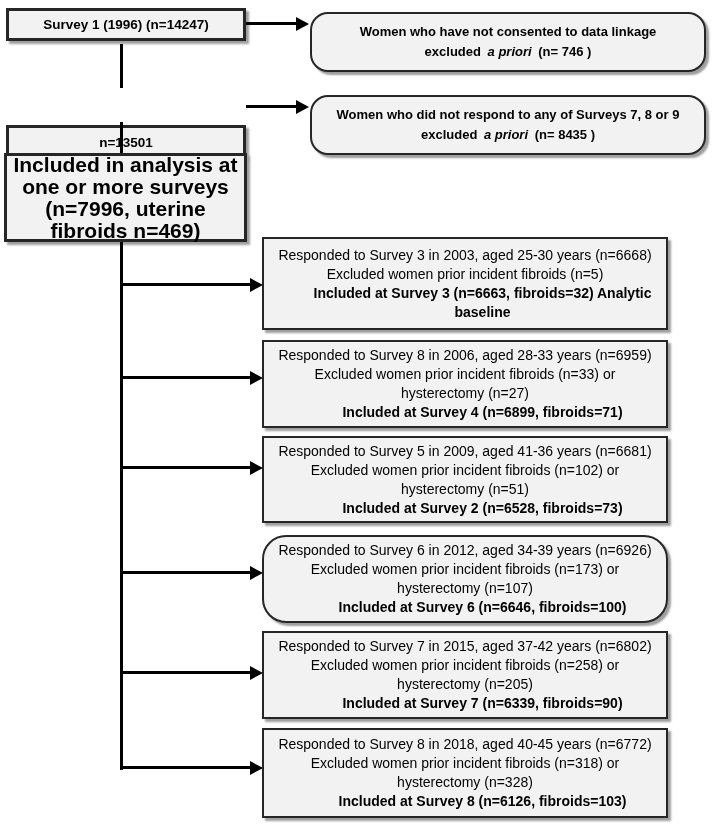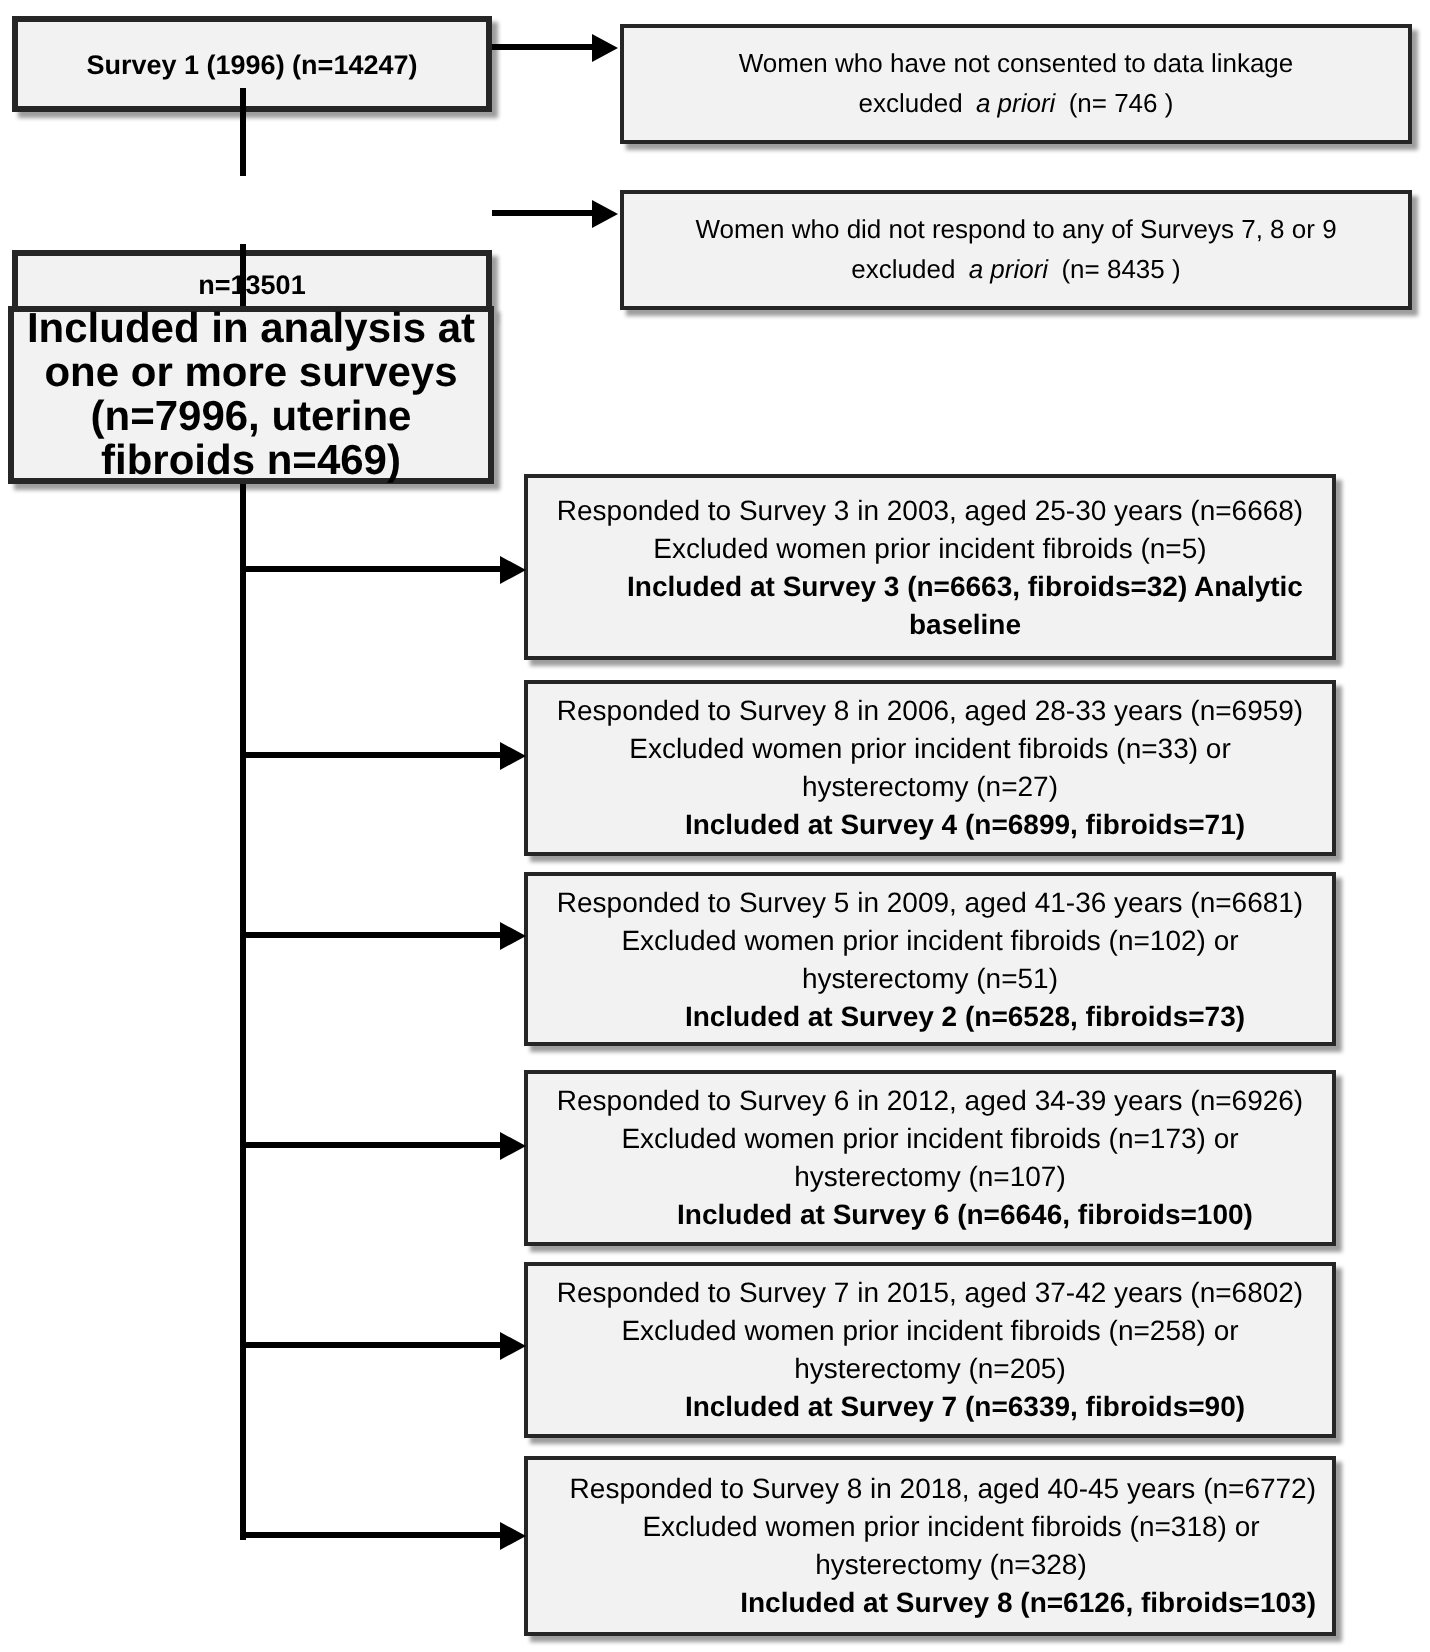--- a/index.html
+++ b/index.html
@@ -26,49 +26,50 @@
     box-shadow:3px 3px 2px var(--shadow-color);
     display:flex;flex-direction:column;
     align-items:center;justify-content:center;
     text-align:center;
   }
   .leftbox{
     left:6px;width:240px;
     border-width:3px;
     font-weight:bold;font-size:13.5px;
   }
-  #box-survey1{top:8px;height:48px;}
+  #box-survey1{top:8px;height:33px;}
   #box-n13501{top:88px;height:34px;margin-top:37px;}
   #box-included{
     left:4px;top:153px;width:243px;height:89px;
     border-width:3px;
     font-weight:bold;font-size:21px;line-height:22px;
     padding:0 4px;
   }
   .rbox{
     left:310px;width:396px;height:60px;
-    font-weight:normal;font-size:13px;line-height:20px;
+    font-weight:bold;font-size:13px;line-height:20px;
     padding:0 8px;
+    border-radius:18px;
   }
   #box-excl1{top:12px;}
   #box-excl2{top:95px;}
   .rbox .it{font-style:italic;}
   .sbox{
     left:262px;width:406px;
     font-size:14px;line-height:19px;
     padding:2px 8px;
   }
   .sbox .excl{max-width:365px;}
   .sbox .incl{font-weight:bold;max-width:390px;margin-left:35px;}
   #box-s3{top:237px;height:93px;}
   #box-s4{top:340px;height:88px;}
   #box-s5{top:436px;height:87px;}
-  #box-s6{top:535px;height:88px;}
+  #box-s6{top:535px;height:88px;border-radius:24px;}
   #box-s7{top:631px;height:88px;}
-  #box-s8{top:728px;height:90px;align-items:flex-end;}
+  #box-s8{top:728px;height:90px;}
   .vline{position:absolute;width:3px;background:var(--line-color);}
   .hline{position:absolute;height:3px;background:var(--line-color);}
   .ahead{
     position:absolute;width:0;height:0;
     border-top:7px solid transparent;
     border-bottom:7px solid transparent;
     border-left:13px solid var(--line-color);
   }
   #vline-1{left:120px;top:44px;height:44px;}
   #vline-2{left:120px;top:122px;height:31px;}

